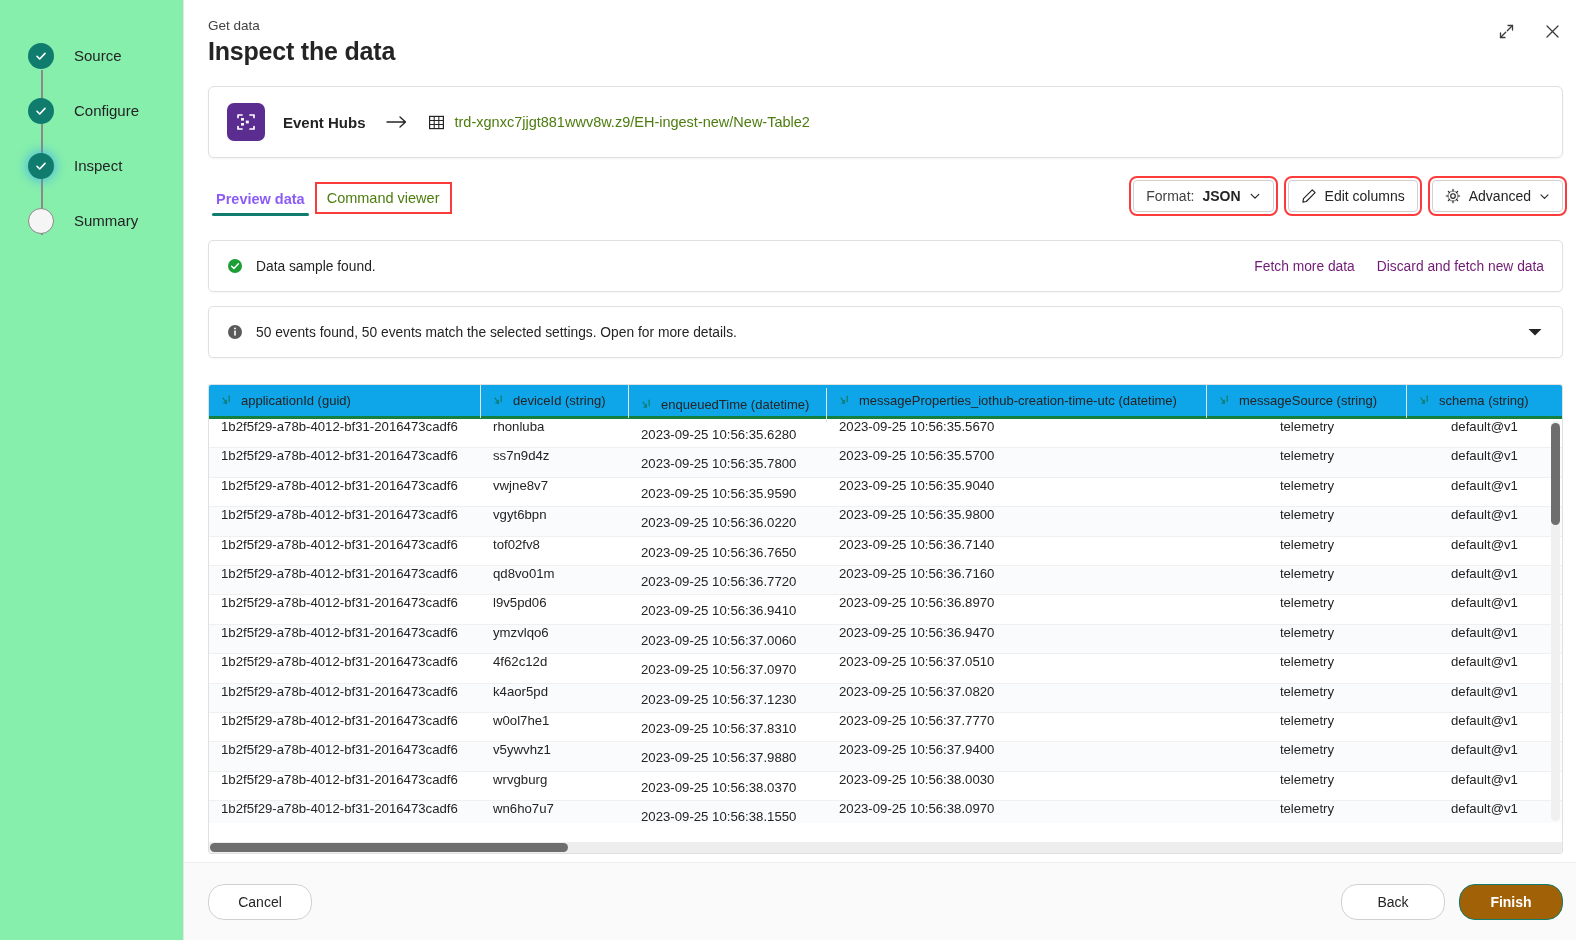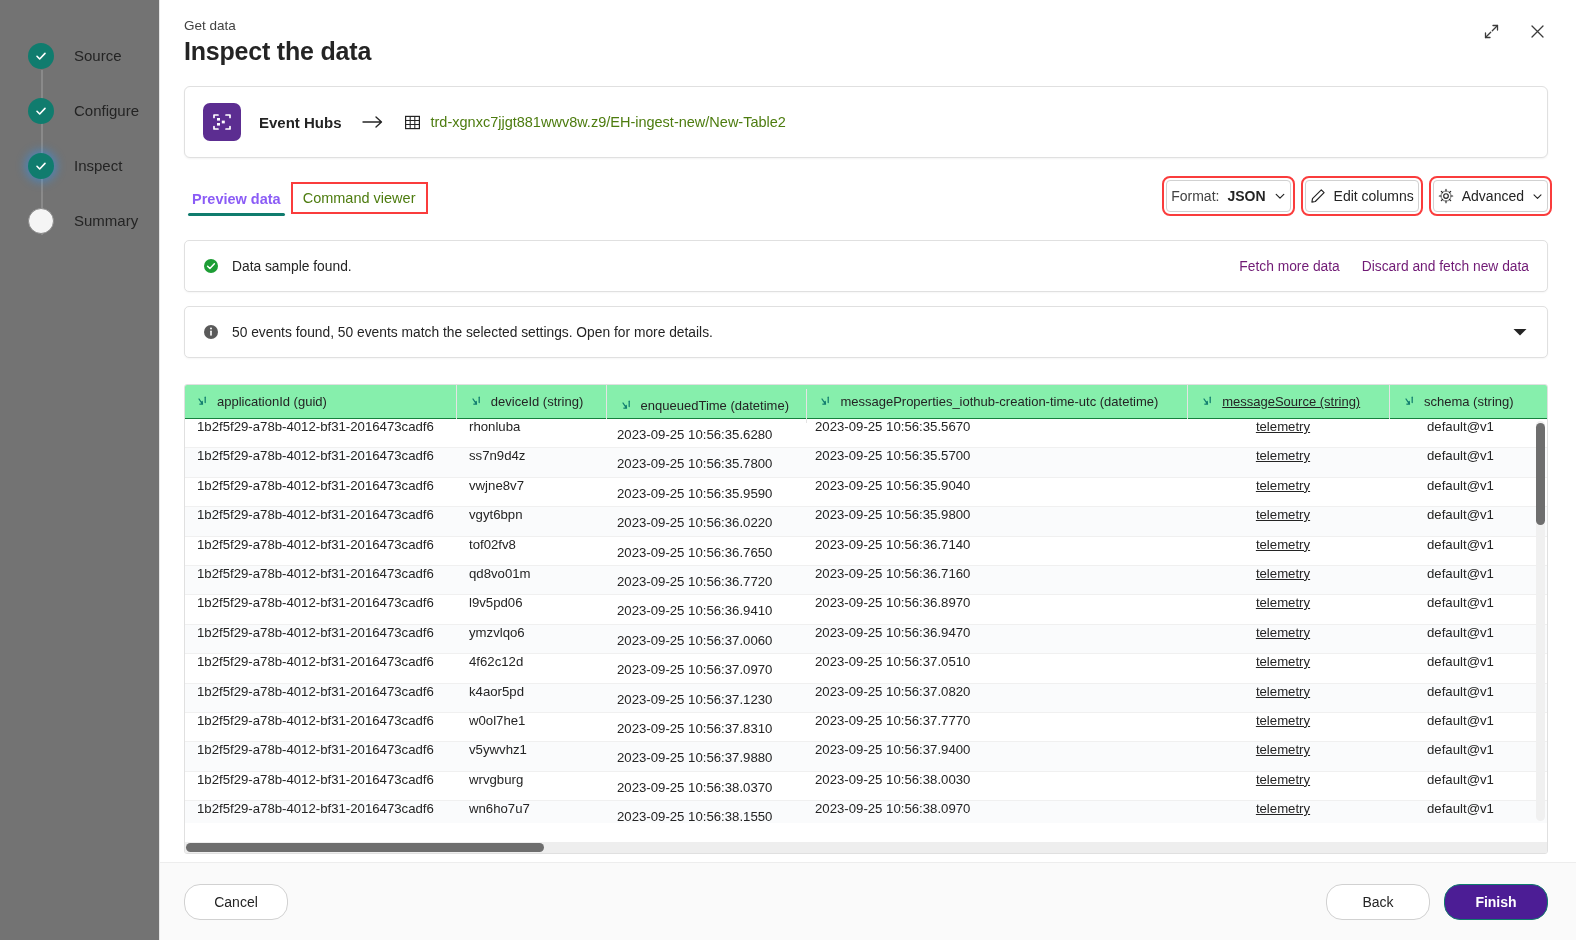--- a/index.html
+++ b/index.html
@@ -7,22 +7,22 @@
     width: 1576px; height: 940px;
     font-family: "Liberation Sans", sans-serif;
     background: #ffffff;
     color: #242424;
     overflow: hidden;
   }
   .app { display: flex; width: 1576px; height: 940px; }
 
   
   .sidebar {
-    width: 160px; height: 940px;
-    background: #737373;
+    width: 184px; height: 940px;
+    background: #86efac;
     border-right: 1px solid #e6e6e6;
     padding-top: 28px;
     position: relative;
     flex: none;
   }
   .stepper { position: relative; }
   .step-line {
     position: absolute; left: 41px; top: 42px;
     width: 2px; height: 165px; background: #8a8a8a;
   }
@@ -94,21 +94,21 @@
   .tab.active { font-weight: 700; color: #8b5cf6; }
   .tab.active::after {
     content: ""; position: absolute; left: 4px; right: 4px; bottom: 0;
     height: 3px; background: #107c6e; border-radius: 2px;
   }
   .tab.boxed { outline: 2px solid #fa3c3c; outline-offset: 2px; padding: 4px 8px 4px 8px; margin-bottom: 6px; }
 
   .tools { display: flex; align-items: center; gap: 14px; }
   .tool {
     display: flex; align-items: center; gap: 8px;
-    height: 32px; padding: 0 4px;
+    height: 32px; padding: 0 12px;
     border: 1px solid #d1d1d1; border-radius: 4px;
     background: #fff; cursor: pointer; font-size: 14px; color: #242424;
     white-space: nowrap;
   }
   .tool.redbox { outline: 2px solid #fa3c3c; outline-offset: 2px; }
   .tool .lbl-strong { font-weight: 600; }
   .tool .muted { color: #424242; }
   .chev { display: flex; align-items: center; color: #242424; }
 
   
@@ -135,42 +135,42 @@
     margin: 26px 28px 0 24px;
     border: 1px solid #e0e0e0;
     border-radius: 3px;
     background: #fff;
     height: 470px;
     position: relative;
     overflow: hidden;
   }
   .thead {
     display: flex; height: 34px; align-items: center;
-    background: #86efac;
-    border-bottom: 1px solid #15803d;
+    background: #0ea5e9;
+    border-bottom: 3px solid #15803d;
     font-size: 13px;
     justify-content: space-between;
   }
   .th {
     display: flex; align-items: center; gap: 7px;
     height: 34px; padding: 0 12px;
     border-right: 1px solid #e4e4e4;
     white-space: nowrap; overflow: hidden;
     cursor: pointer;
   }
   .th:last-child { border-right: none; }
   .tbody { height: 404px; overflow: hidden; }
   .tr { display: flex; height: 29.4px; font-size: 13.2px; border-bottom: 1px solid #f0f0f0; }
   .tr:nth-child(even) { background: #fafbfc; }
   .td { padding: 0 12px; white-space: nowrap; overflow: hidden; }
   .c0 { width: 272px; }
   .c1 { width: 148px; }
   .c2 { width: 198px; margin-top: 8px; }
   .c3 { width: 380px; }
-  .c4 { width: 200px; text-align: center; text-decoration: underline; }
+  .c4 { width: 200px; text-align: center; }
   .c5 { width: 155px; text-align: center; }
 
   .vscroll {
     position: absolute; right: 2px; top: 36px;
     width: 9px; height: 400px; background: #f0f0f0; border-radius: 5px;
   }
   .vthumb {
     position: absolute; top: 2px; left: 0;
     width: 9px; height: 102px; background: #6e6e6e; border-radius: 5px;
   }
@@ -190,21 +190,21 @@
     border-top: 1px solid #ededed;
     display: flex; align-items: center;
     padding: 0 28px 0 24px;
   }
   .btn {
     height: 36px; min-width: 104px; padding: 0 18px;
     border-radius: 16px; border: 1px solid #d1d1d1;
     background: #fff; font-size: 14px; color: #242424;
     cursor: pointer; font-family: inherit;
   }
-  .btn.primary { background: #4c1d95; border-color: #107c6e; color: #fff; font-weight: 600; }
+  .btn.primary { background: #a16207; border-color: #107c6e; color: #fff; font-weight: 600; }
   .foot-spacer { flex: 1; }
   .btn + .btn { margin-left: 14px; }
 </style>
 </head>
 <body>
 
 <div class="app">
 
   <div class="sidebar">
     <div class="stepper">

